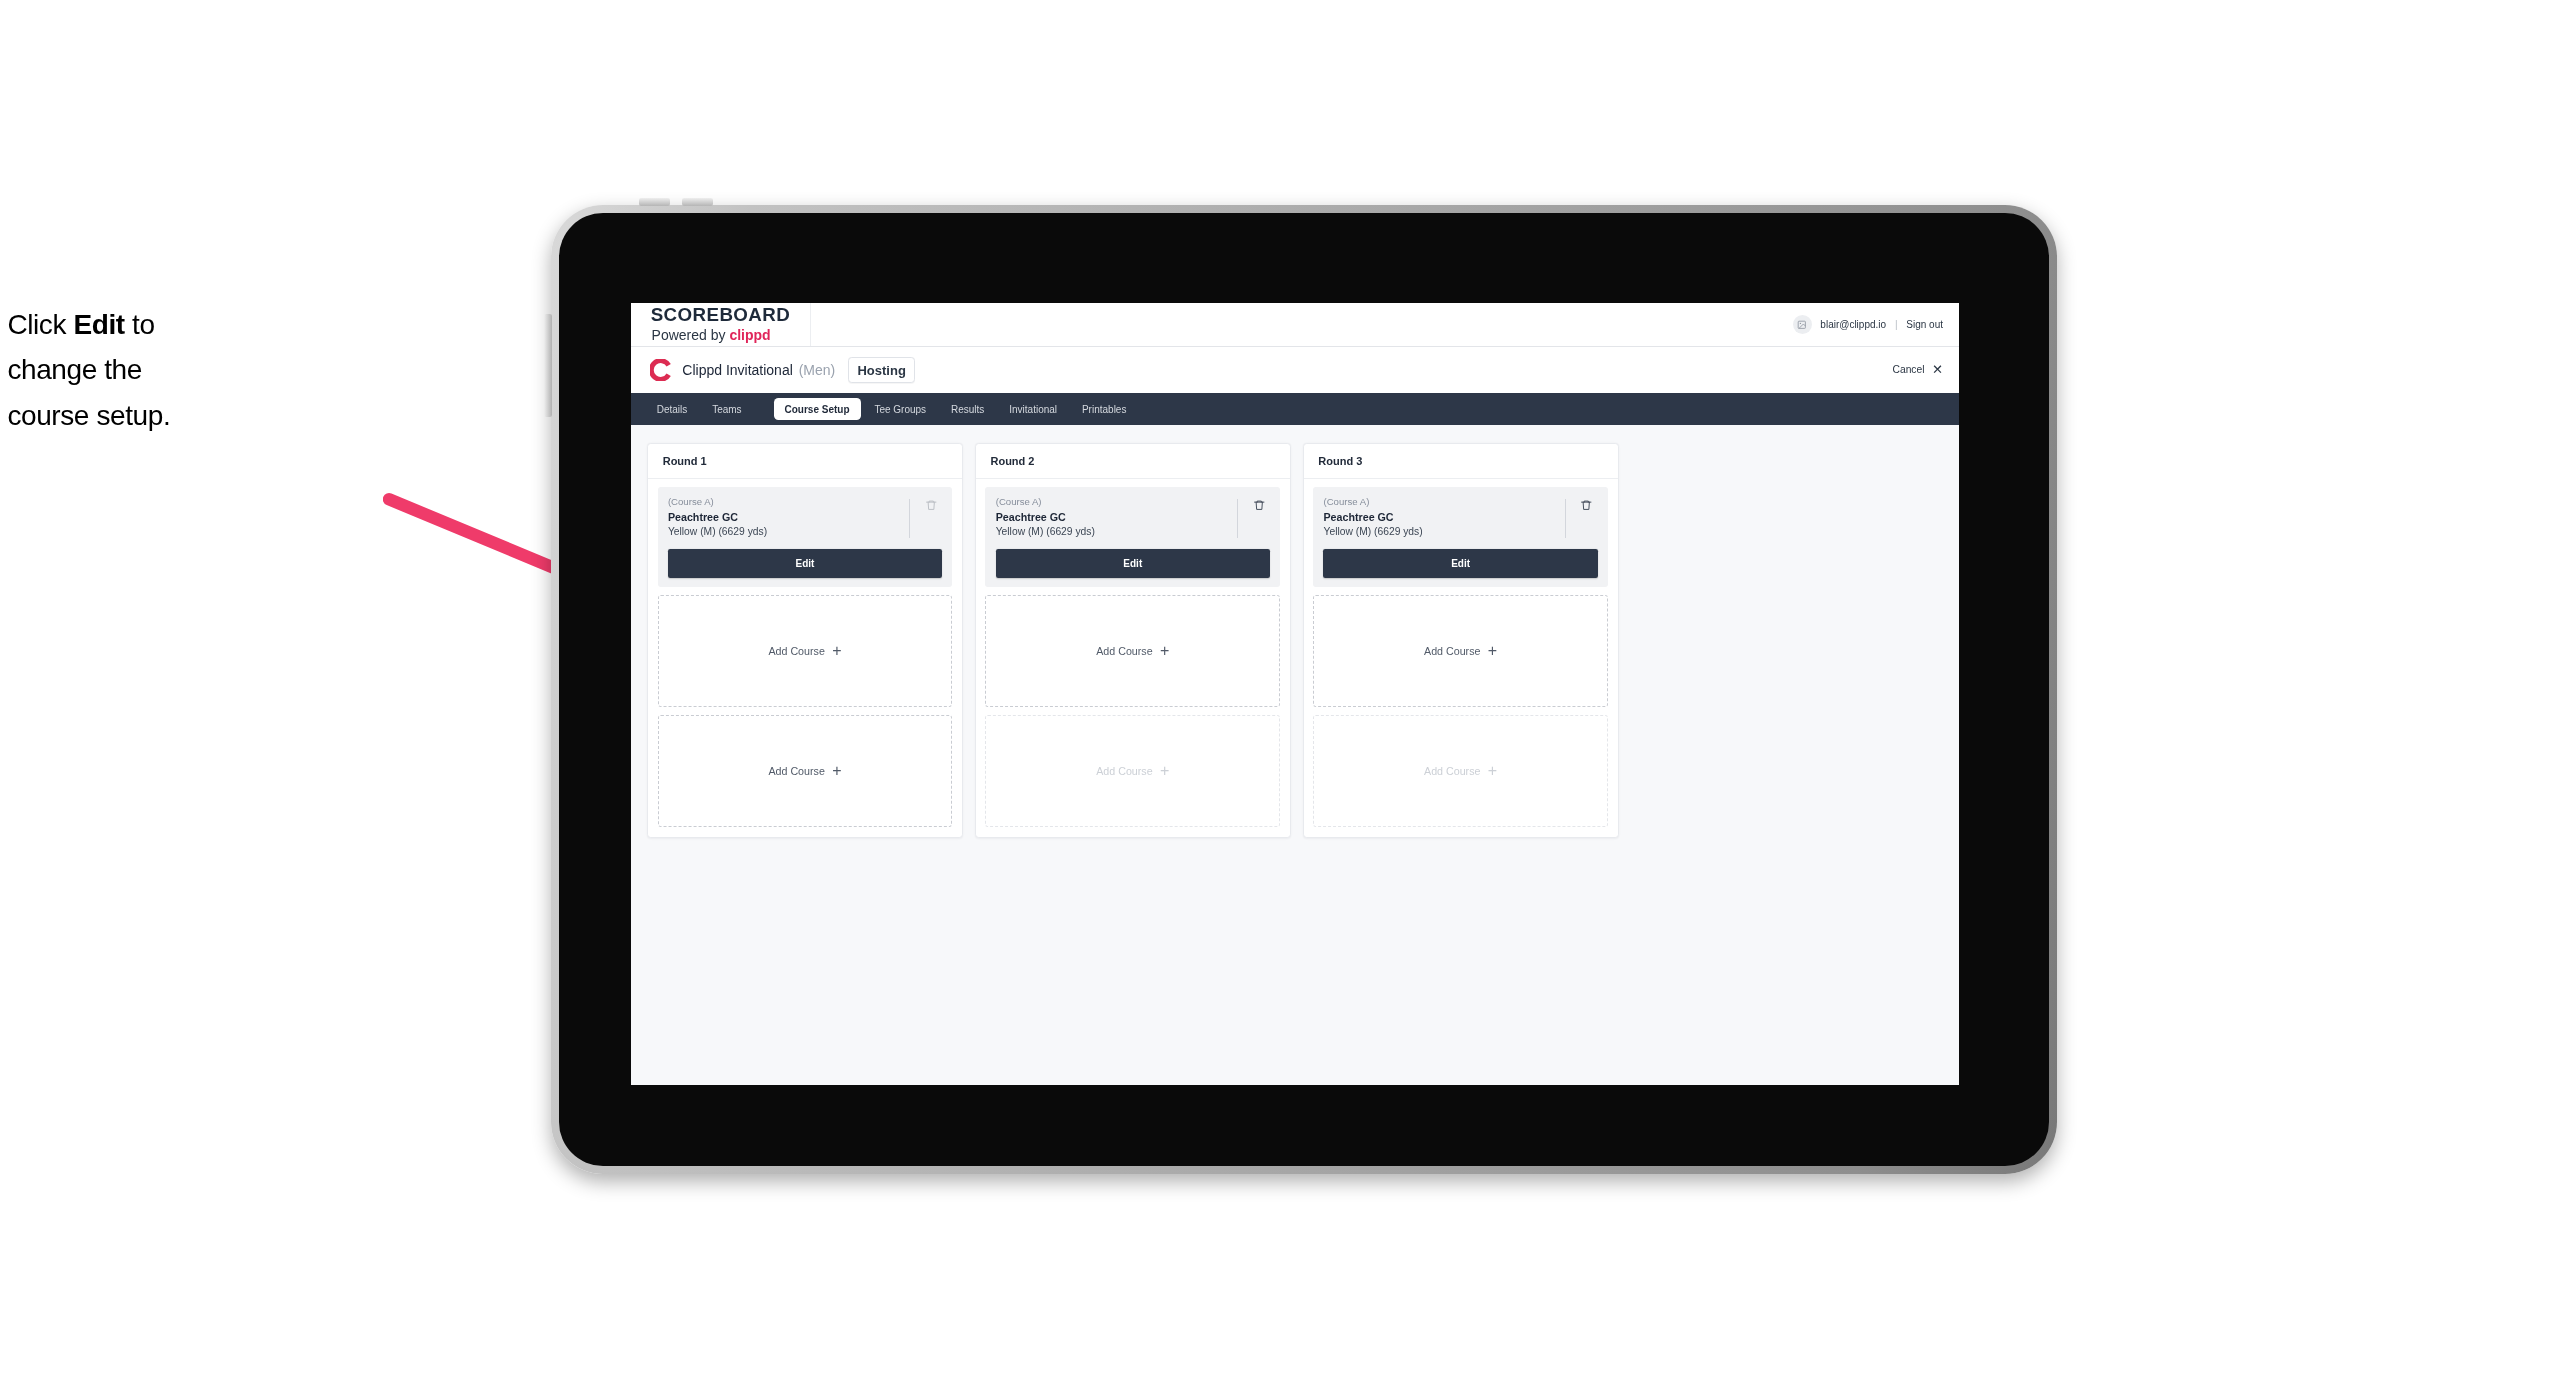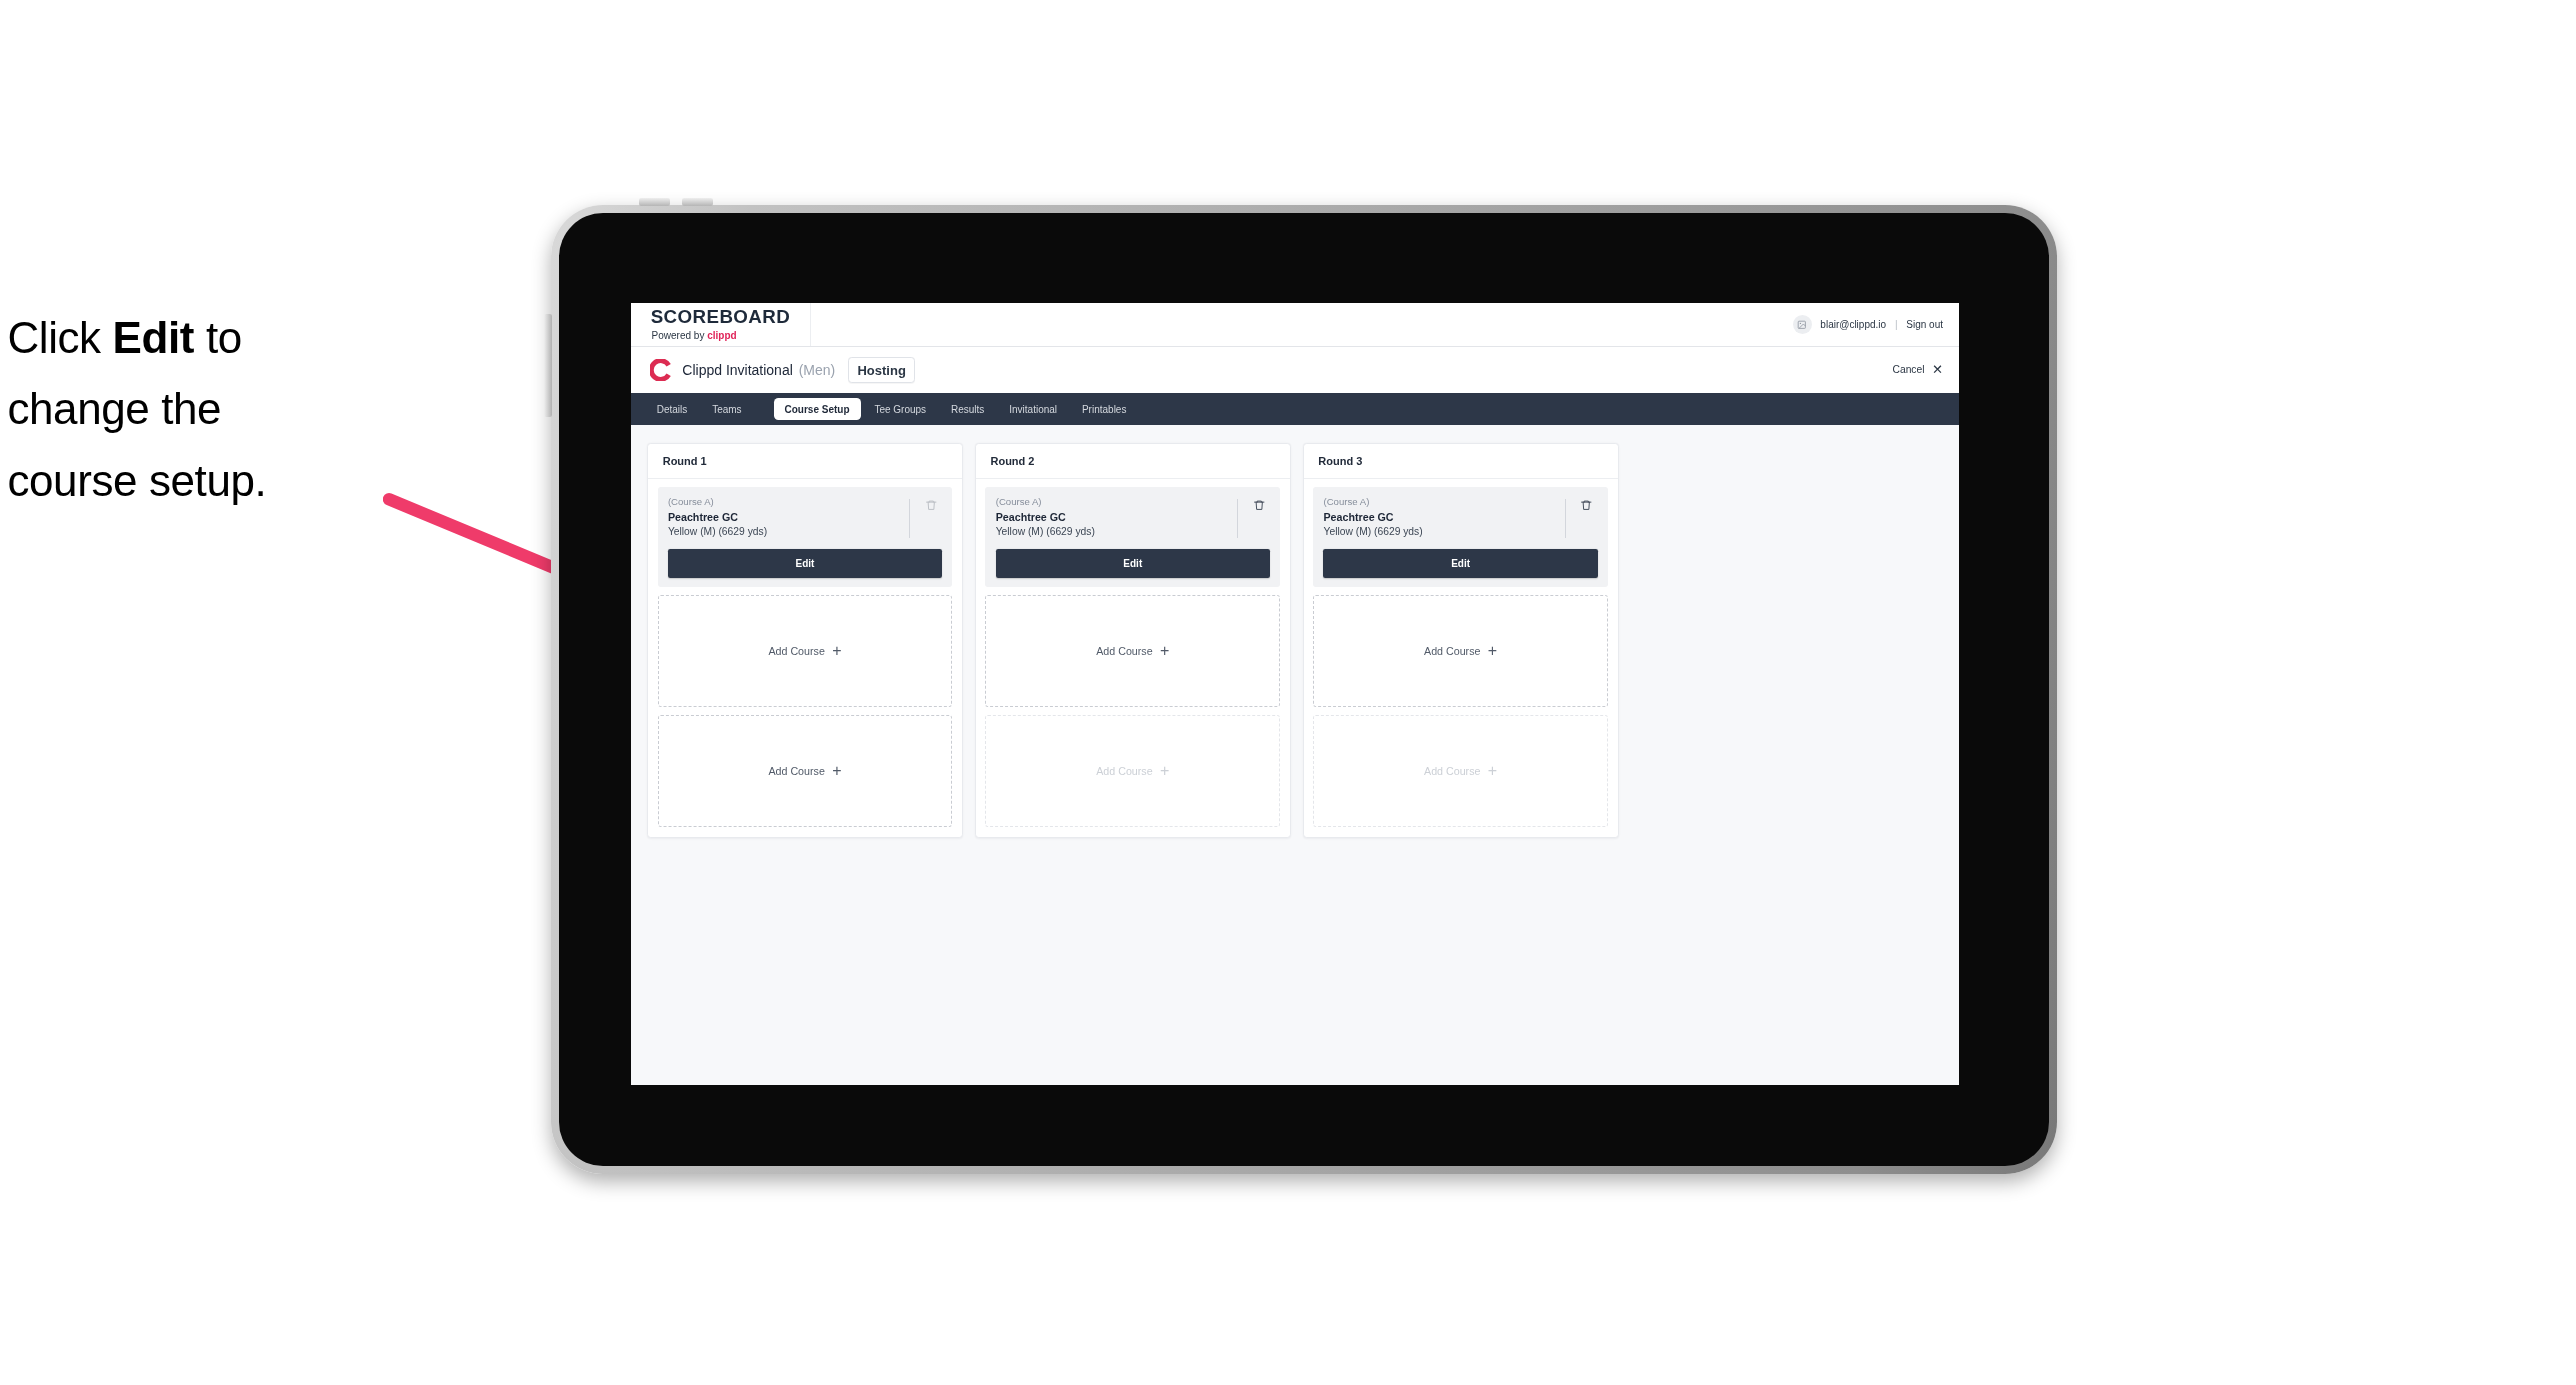--- a/index.html
+++ b/index.html
@@ -9,21 +9,21 @@
     font-family: "Liberation Sans", sans-serif;
     overflow: hidden;
   }
   #stage { position: relative; width: 2576px; height: 1386px; background: #fff; }
 
   
   #annotation {
     position: absolute;
     left: 7.4px; top: 302px;
     width: 412px;
-    font-size: 44px;
+    font-size: 28px;
     line-height: 1.62;
     color: #000000;
     letter-spacing: -0.4px;
   }
   #annotation b { font-weight: 700; }
 
   #arrow { position: absolute; left: 383px; top: 464px; width: 309px; height: 169px; }
 
   
   #tablet {
@@ -84,21 +84,21 @@
     display: flex; flex-direction: column; justify-content: center;
     padding: 0 22px 0 20.6px;
     border-right: 0.7px solid #eceef1;
   }
   .brand-title {
     font-size: 18.4px; font-weight: 700; letter-spacing: 0.4px;
     color: #1e2a3a; line-height: 1;
     font-family: "Liberation Sans", sans-serif;
     transform: scaleX(1.02);
   }
-  .brand-sub { font-size: 10px; color: #2b3644; margin-top: 2.9px; }
+  .brand-sub { font-size: 14px; color: #2b3644; margin-top: 2.9px; }
   .brand-sub .clippd { color: #e0255a; font-weight: 700; }
 
   .navtabs { display: flex; align-items: stretch; }
   .navtab {
     display: flex; align-items: center;
     padding: 0 19px;
     font-size: 10.7px; color: #2b3644;
     letter-spacing: 0.3px;
     border-right: 0.7px solid #eceef1;
     position: relative;

